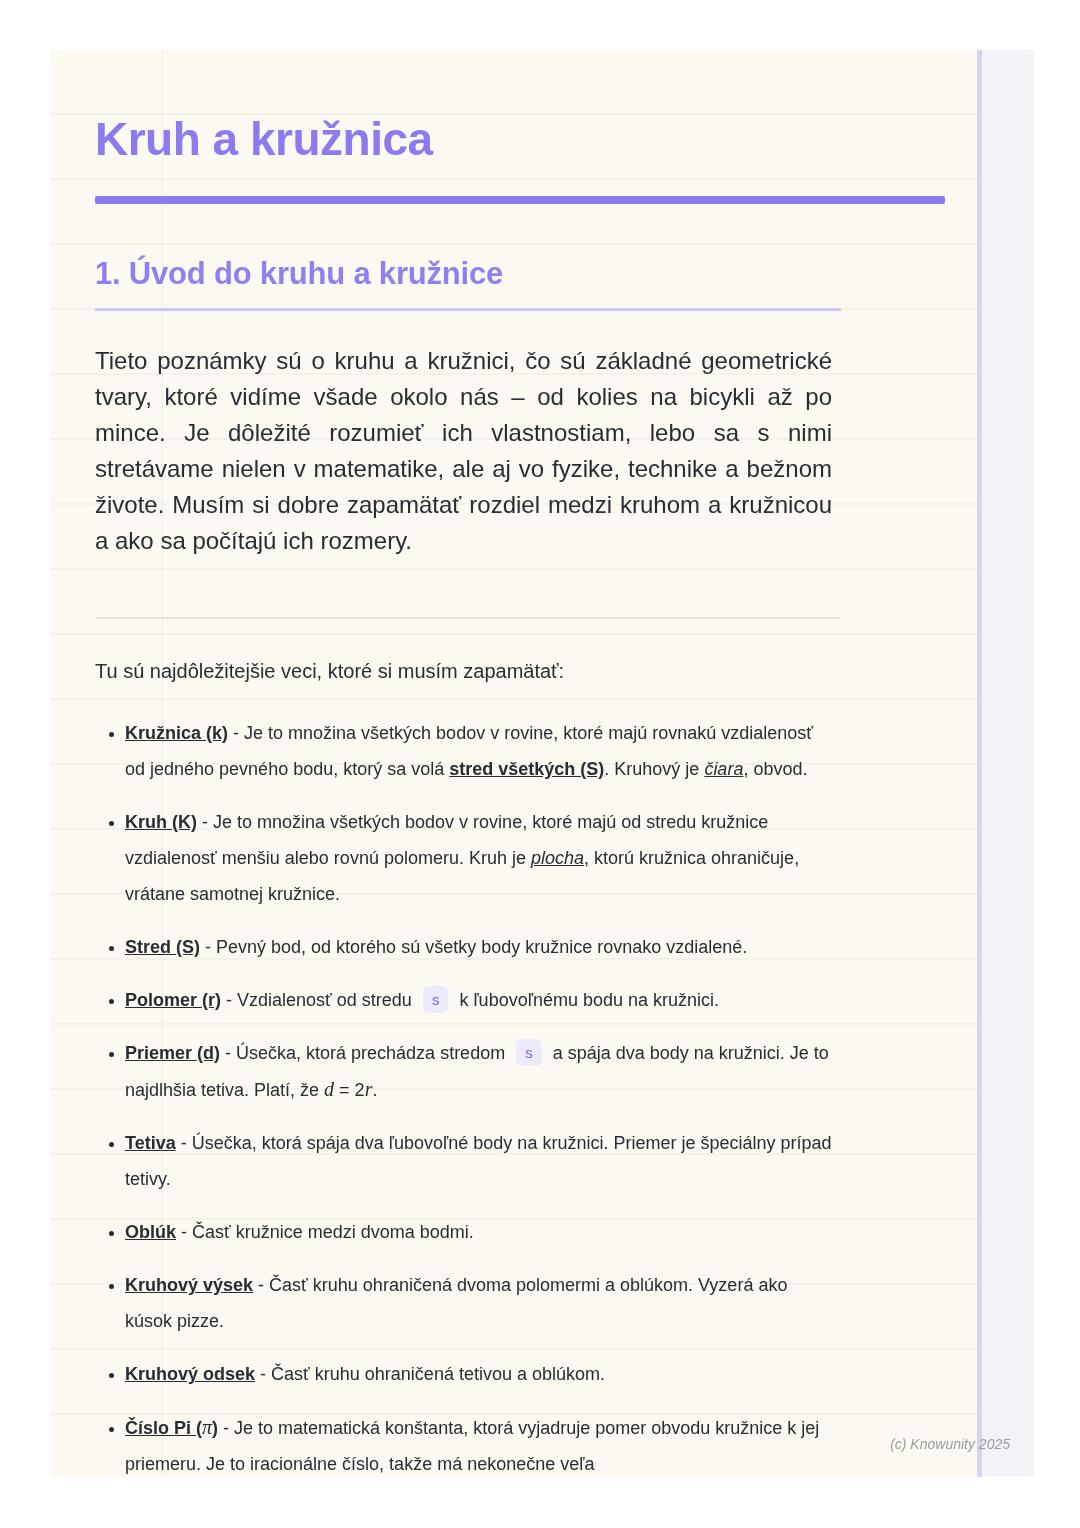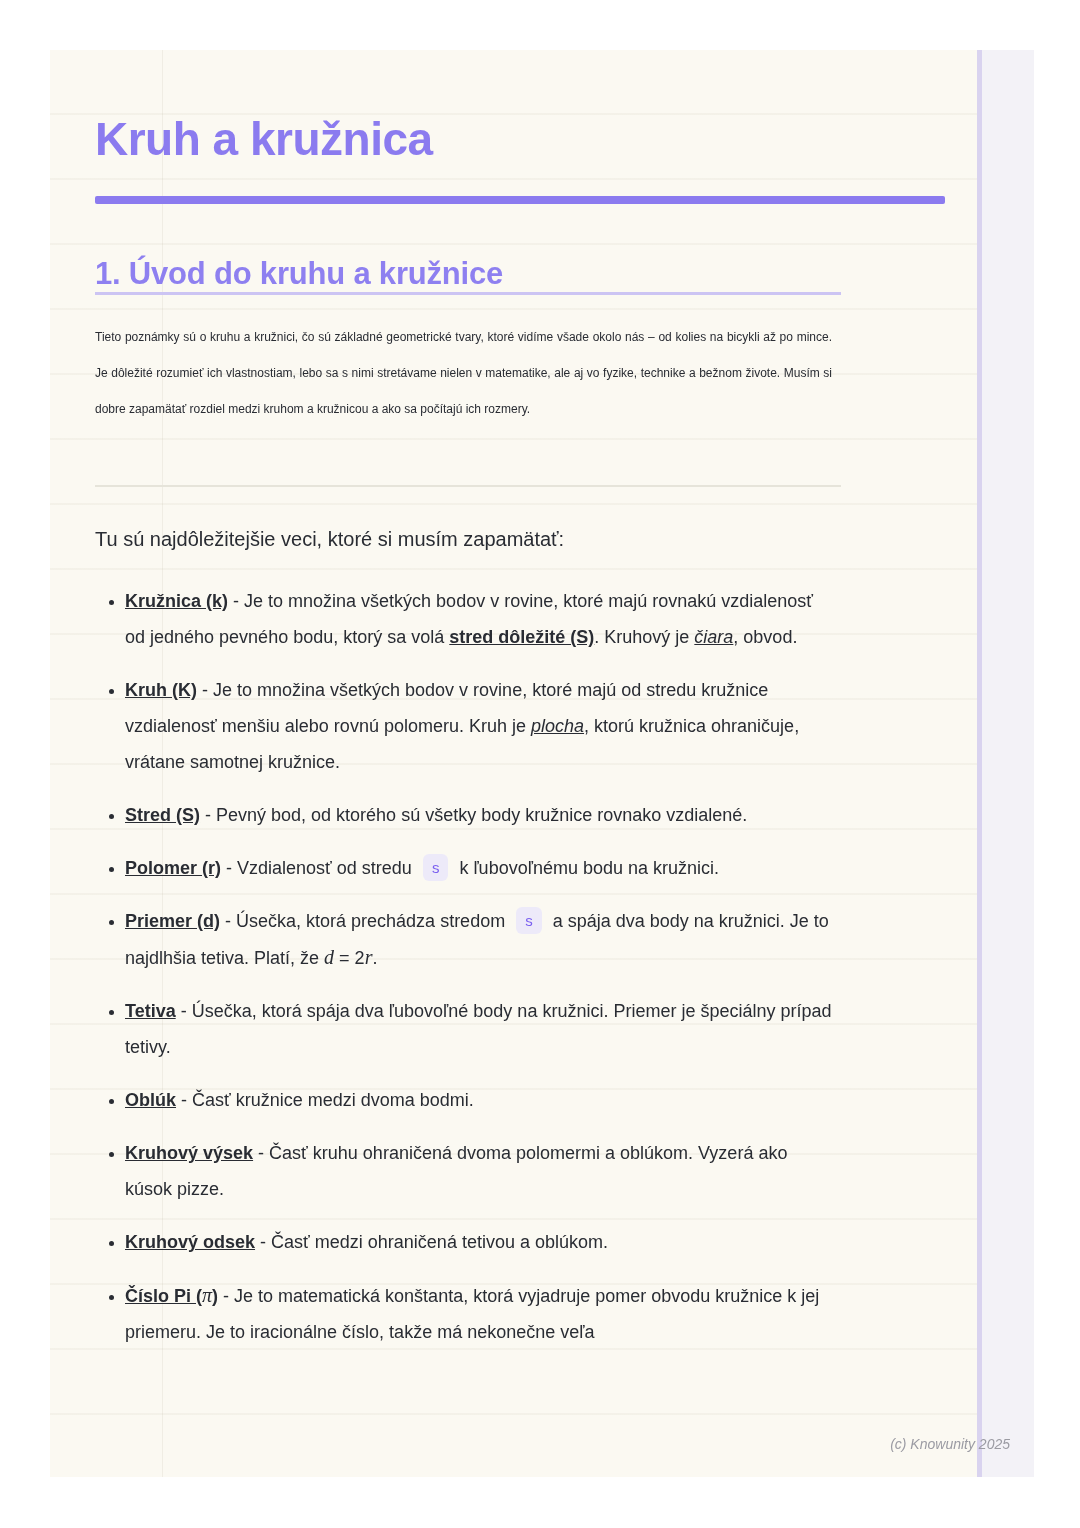--- a/index.html
+++ b/index.html
@@ -41,26 +41,27 @@
     color:#8b7bef;
   }
   .title-rule{
     margin-top:30px;width:850px;height:8px;border-radius:2px;
     background:#8b7bef;
   }
   .section-heading{
     margin:52px 0 0 0;
     font-size:31px;font-weight:700;letter-spacing:-0.2px;
     color:#8e80f0;
+    padding-bottom:16px;
     border-bottom:3px solid #ccc4f3;
     width:746px;
   }
   .body-par{
-    margin:24px 0 0 0;width:737px;
-    font-size:12px;line-height:36px;
+    margin:32px 0 0 0;width:737px;
+    font-size:24px;line-height:36px;
     text-align:justify;
   }
   .plain-par{
     margin:34px 0 0 0;width:737px;
     font-size:20px;line-height:36px;
   }
   .section-divider{
     margin-top:58px;width:746px;height:2px;background:#e6e4da;border:none;
   }
   ul.def-list{
@@ -98,29 +99,29 @@
     <div class="title-rule"></div>
 
     <h2 class="section-heading">1. Úvod do kruhu a kružnice</h2>
     <p class="body-par">Tieto poznámky sú o kruhu a kružnici, čo sú základné geometrické tvary, ktoré vidíme všade okolo nás – od kolies na bicykli až po mince. Je dôležité rozumieť ich vlastnostiam, lebo sa s nimi stretávame nielen v matematike, ale aj vo fyzike, technike a bežnom živote. Musím si dobre zapamätať rozdiel medzi kruhom a kružnicou a ako sa počítajú ich rozmery.</p>
 
     <div class="section-divider"></div>
 
     <p class="plain-par">Tu sú najdôležitejšie veci, ktoré si musím zapamätať:</p>
 
     <ul class="def-list">
-        <li><span class="seg-b">Kružnica (k)</span><span class="seg-t"> - Je to množina všetkých bodov v rovine, ktoré majú rovnakú vzdialenosť od jedného pevného bodu, ktorý sa volá </span><span class="seg-b">stred dôležité (S)</span><span class="seg-t">. Kruhový je </span><span class="seg-i">čiara</span><span class="seg-t">, obvod.</span></li>
+        <li><span class="seg-b">Kružnica (k)</span><span class="seg-t"> - Je to množina všetkých bodov v rovine, ktoré majú rovnakú vzdialenosť od jedného pevného bodu, ktorý sa volá </span><span class="seg-b">stred všetkých (S)</span><span class="seg-t">. Kruhový je </span><span class="seg-i">čiara</span><span class="seg-t">, obvod.</span></li>
         <li><span class="seg-b">Kruh (K)</span><span class="seg-t"> - Je to množina všetkých bodov v rovine, ktoré majú od stredu kružnice vzdialenosť menšiu alebo rovnú polomeru. Kruh je </span><span class="seg-i">plocha</span><span class="seg-t">, ktorú kružnica ohraničuje, vrátane samotnej kružnice.</span></li>
         <li><span class="seg-b">Stred (S)</span><span class="seg-t"> - Pevný bod, od ktorého sú všetky body kružnice rovnako vzdialené.</span></li>
         <li><span class="seg-b">Polomer (r)</span><span class="seg-t"> - Vzdialenosť od stredu </span><span class="seg-badge">s</span><span class="seg-t"> k ľubovoľnému bodu na kružnici.</span></li>
         <li><span class="seg-b">Priemer (d)</span><span class="seg-t"> - Úsečka, ktorá prechádza stredom </span><span class="seg-badge">s</span><span class="seg-t"> a spája dva body na kružnici. Je to najdlhšia tetiva. Platí, že </span><span class="seg-m">d</span><span class="seg-t"> = 2</span><span class="seg-m">r</span><span class="seg-t">.</span></li>
         <li><span class="seg-b">Tetiva</span><span class="seg-t"> - Úsečka, ktorá spája dva ľubovoľné body na kružnici. Priemer je špeciálny prípad tetivy.</span></li>
         <li><span class="seg-b">Oblúk</span><span class="seg-t"> - Časť kružnice medzi dvoma bodmi.</span></li>
         <li><span class="seg-b">Kruhový výsek</span><span class="seg-t"> - Časť kruhu ohraničená dvoma polomermi a oblúkom. Vyzerá ako kúsok pizze.</span></li>
-        <li><span class="seg-b">Kruhový odsek</span><span class="seg-t"> - Časť medzi ohraničená tetivou a oblúkom.</span></li>
+        <li><span class="seg-b">Kruhový odsek</span><span class="seg-t"> - Časť kruhu ohraničená tetivou a oblúkom.</span></li>
         <li><span class="seg-b">Číslo Pi (</span><span class="seg-m">π</span><span class="seg-b">)</span><span class="seg-t"> - Je to matematická konštanta, ktorá vyjadruje pomer obvodu kružnice k jej priemeru. Je to iracionálne číslo, takže má nekonečne veľa</span></li>
       </ul>
   </div>
 </div>
 
 <div class="edge-line"></div>
 <div class="side-band"></div>
 
 <div class="footer-credit">(c) Knowunity 2025</div>
 

